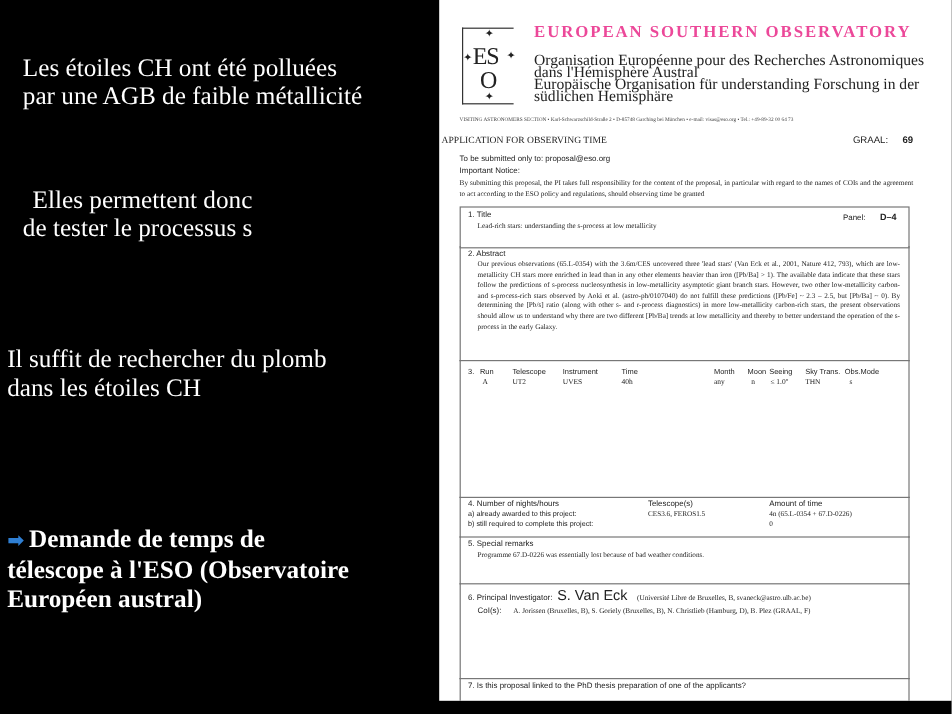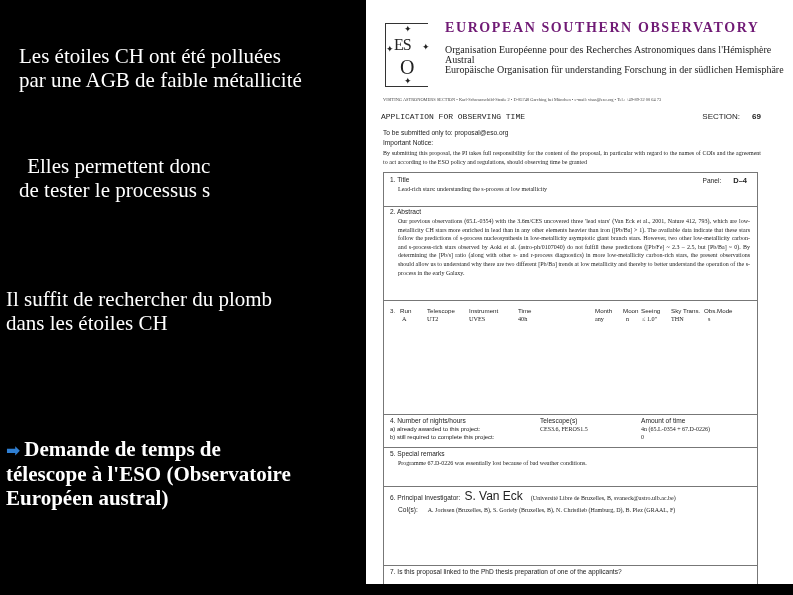--- a/index.html
+++ b/index.html
@@ -19,30 +19,30 @@
 
   #doc {
     position: absolute; left: 366px; top: 0; width: 427px; height: 584px;
     background: #fff; color: #222; overflow: hidden;
   }
   .logo {
     position: absolute; left: 19px; top: 23px; width: 42px; height: 62px;
     border-top: 1px solid #333; border-left: 1px solid #333; border-bottom: 1px solid #333;
     font-family: "Liberation Serif", serif; text-align: center; color: #222;
   }
-  .logo .es { position: absolute; left: 8px; top: 12px; font-size: 16px; letter-spacing: -1px; }
+  .logo .es { position: absolute; left: 8px; top: 12px; font-size: 20px; letter-spacing: -1px; }
   .logo .o { position: absolute; left: 14px; top: 32px; font-size: 20px; }
   .logo .star { position: absolute; font-size: 9px; font-family: "DejaVu Sans", sans-serif; }
   .org-name {
     position: absolute; left: 79px; top: 20px; font-family: "Liberation Serif", serif;
-    font-size: 14px; font-weight: bold; letter-spacing: 1.6px; color: #701a75;
+    font-size: 14px; font-weight: bold; letter-spacing: 1.6px; color: #ec4899;
   }
-  .org-sub { position: absolute; left: 79px; top: 45px; font-size: 10px; line-height: 10px; font-family: "Liberation Serif", serif; }
+  .org-sub { position: absolute; left: 79px; top: 45px; font-size: 13px; line-height: 10px; font-family: "Liberation Serif", serif; }
   .visiting { position: absolute; left: 17px; top: 97px; font-size: 4.4px; white-space: nowrap; color: #444; font-family: "Liberation Serif", serif; }
-  .app-title { position: absolute; left: 15px; top: 112px; font-family: Liberation Mono, monospace; font-size: 8px; }
+  .app-title { position: absolute; left: 2px; top: 112px; font-family: Liberation Serif, serif; font-size: 8px; }
   .period { position: absolute; right: 32px; top: 112px; font-family: "Liberation Sans", sans-serif; font-size: 8px; }
   .period b { margin-left: 12px; }
   .submit { position: absolute; left: 17px; top: 128px; font-family: "Liberation Sans", sans-serif; font-size: 6.6px; line-height: 10px; }
   .notice-text { position: absolute; left: 17px; top: 149px; width: 378px; font-size: 6px; line-height: 8.5px; text-align: justify; font-family: "Liberation Serif", serif; }
 
   .box { position: absolute; left: 17px; width: 373px; border: 1px solid #777; border-top: none; }
   .box.first { border-top: 1px solid #777; }
   .box .num-label { position: absolute; left: 6px; top: 3px; font-family: "Liberation Sans", sans-serif; font-size: 6.6px; }
   .box .body { position: absolute; left: 14px; font-family: "Liberation Serif", serif; font-size: 6px; line-height: 8.6px; }
 
@@ -85,21 +85,21 @@
     <span class="o">O</span>
     <span class="star" style="left:18px;top:52px;">✦</span>
   </div>
   <div class="org-name">EUROPEAN SOUTHERN OBSERVATORY</div>
   <div class="org-sub">
     <div>Organisation Européenne pour des Recherches Astronomiques dans l'Hémisphère Austral</div>
     <div>Europäische Organisation für understanding Forschung in der südlichen Hemisphäre</div>
   </div>
   <div class="visiting">VISITING ASTRONOMERS SECTION • Karl-Schwarzschild-Straße 2 • D-85748 Garching bei München • e-mail: visas@eso.org • Tel.: +49-89-32 00 64 73</div>
   <div class="app-title">APPLICATION FOR OBSERVING TIME</div>
-  <div class="period"><span>SECTION:</span><b>69</b></div>
+  <div class="period"><span>GRAAL:</span><b>69</b></div>
   <div class="submit">
     <div>To be submitted only to: proposal@eso.org</div>
     <div>Important Notice:</div>
   </div>
   <div class="notice-text">By submitting this proposal, the PI takes full responsibility for the content of the proposal, in particular with regard to the names of COIs and the agreement to act according to the ESO policy and regulations, should observing time be granted</div>
 
   <div class="box first" id="sec1">
     <div class="num-label">1.  Title</div>
     <div class="panel"><span>Panel:</span><b>D–4</b></div>
     <div class="body" style="top:12px;">Lead-rich stars: understanding the s-process at low metallicity</div>

